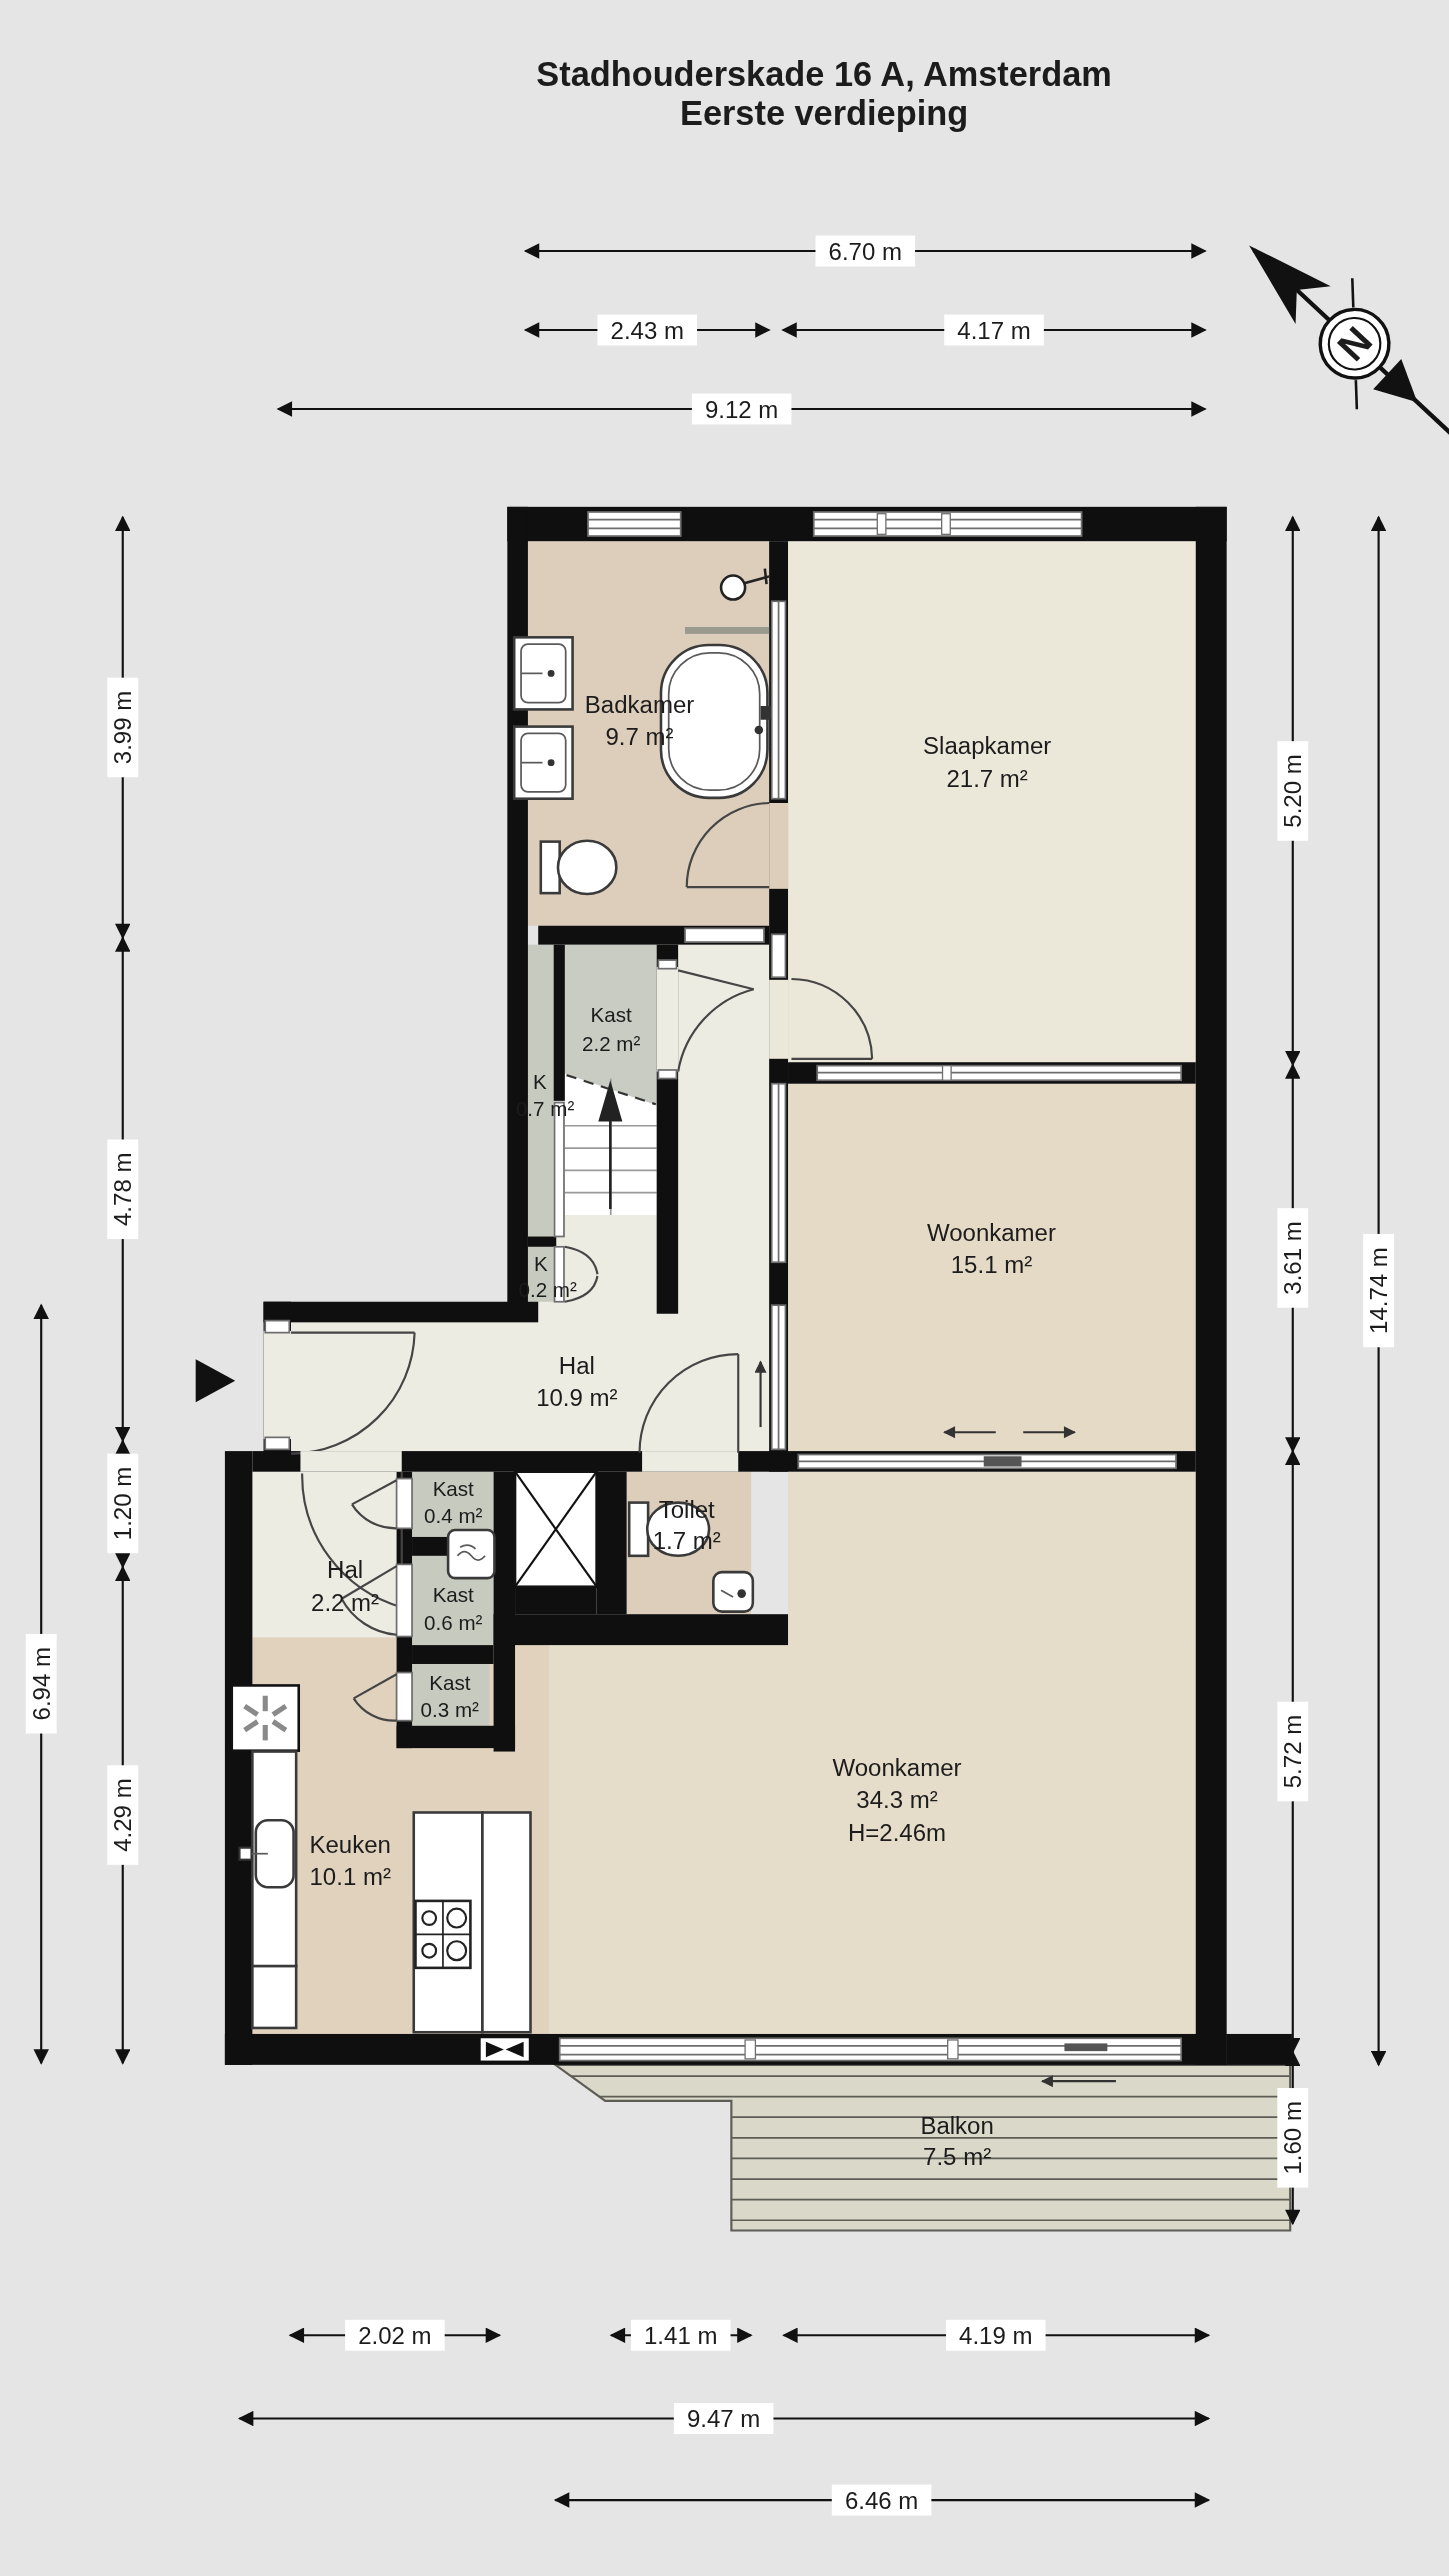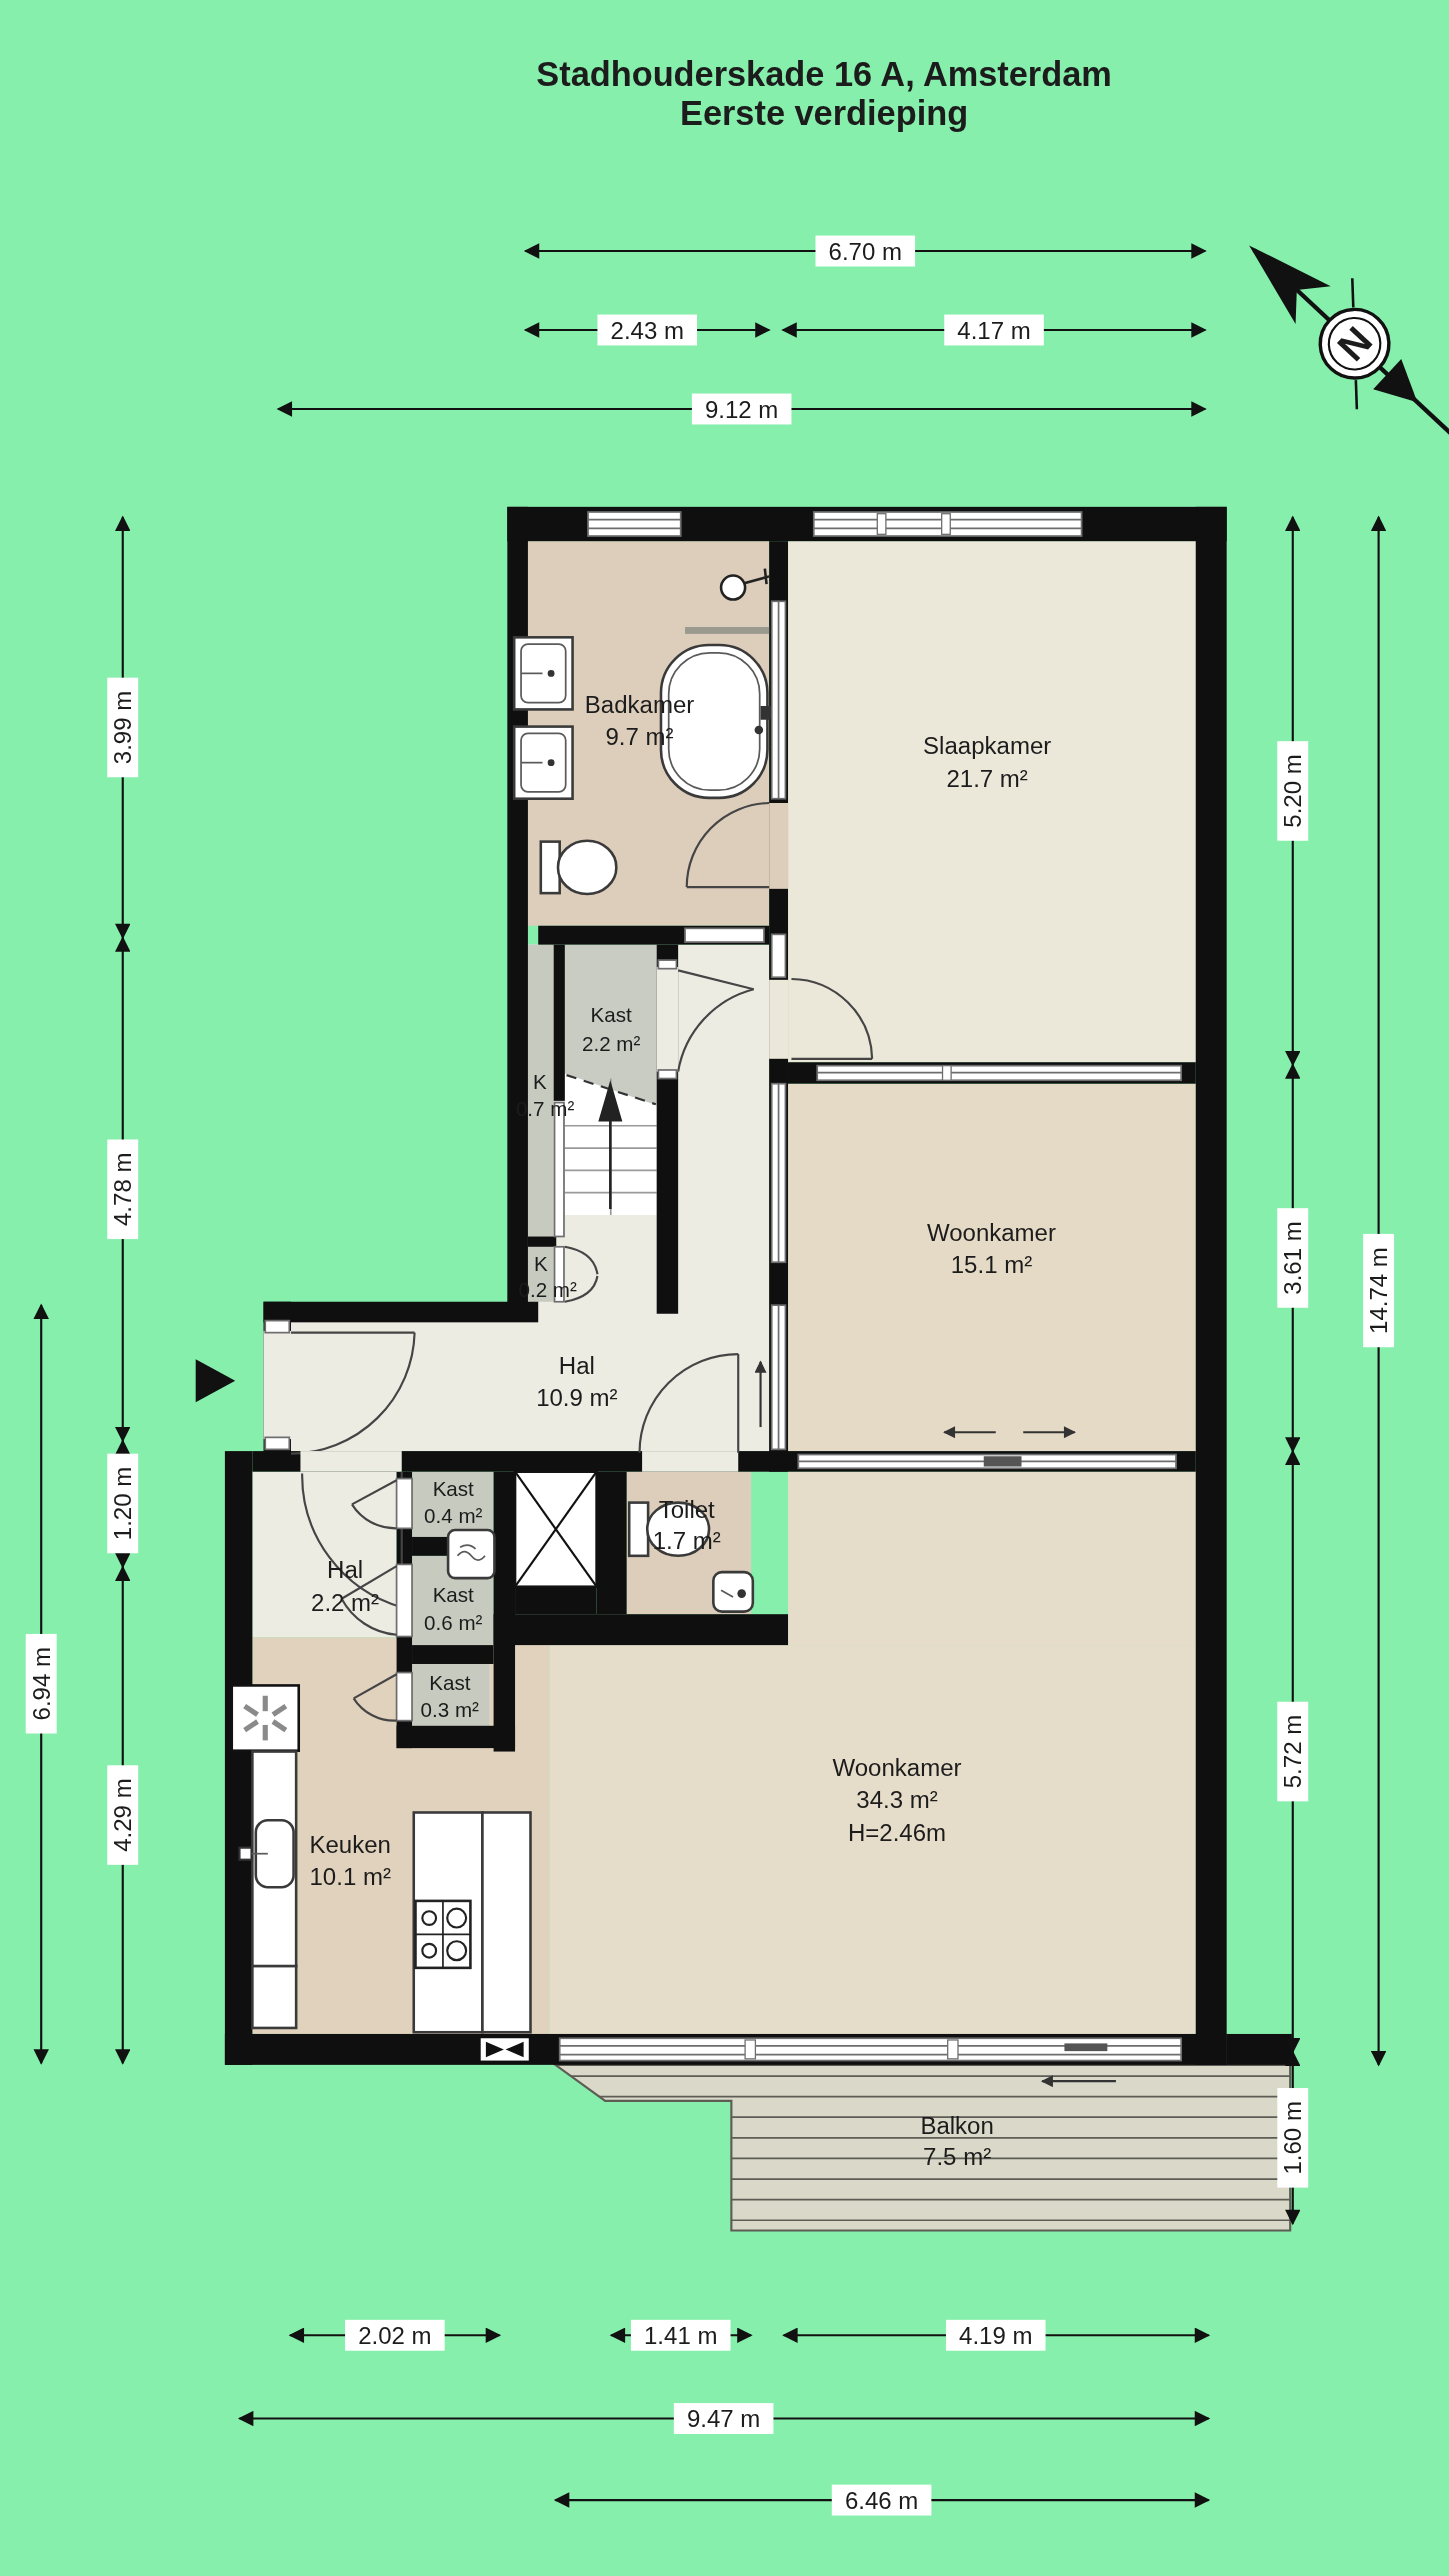--- a/index.html
+++ b/index.html
@@ -1,16 +1,16 @@
 <!DOCTYPE html>
 <html style="font-size:13.7px"><head>
 <meta charset="utf-8">
 <style>
   html,body{margin:0;padding:0;background:#fff;}
-  .page{width:1449px;height:2576px;position:relative;background:#86efac;}
+  .page{width:1449px;height:2576px;position:relative;background:#e5e5e5;}
   svg{display:block;}
   text{text-anchor:middle;fill:#1c1c1c;}
   .title{font:700 40px "Liberation Sans",sans-serif;}
   .room{font:28px "Liberation Sans",sans-serif;}
   .rsmall{font:24px "Liberation Sans",sans-serif;}
   .dimlbl{font:28px "Liberation Sans",sans-serif;}
   .nlbl{font:700 46px "Liberation Sans",sans-serif;}
   .wall{fill:#0f0f0f;}
   .win{fill:#ffffff;stroke:#6e6e6e;stroke-width:2;}
   .wline{stroke:#6e6e6e;stroke-width:2;fill:none;}

